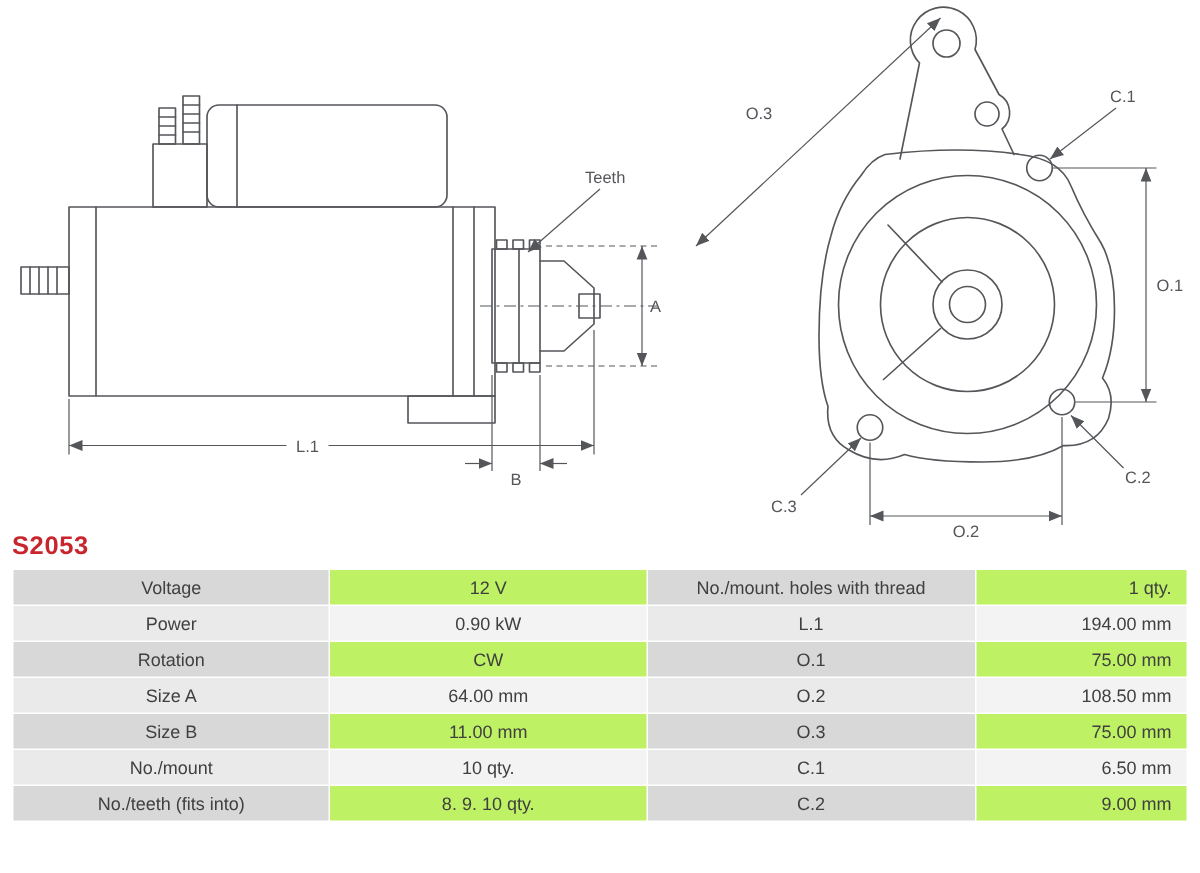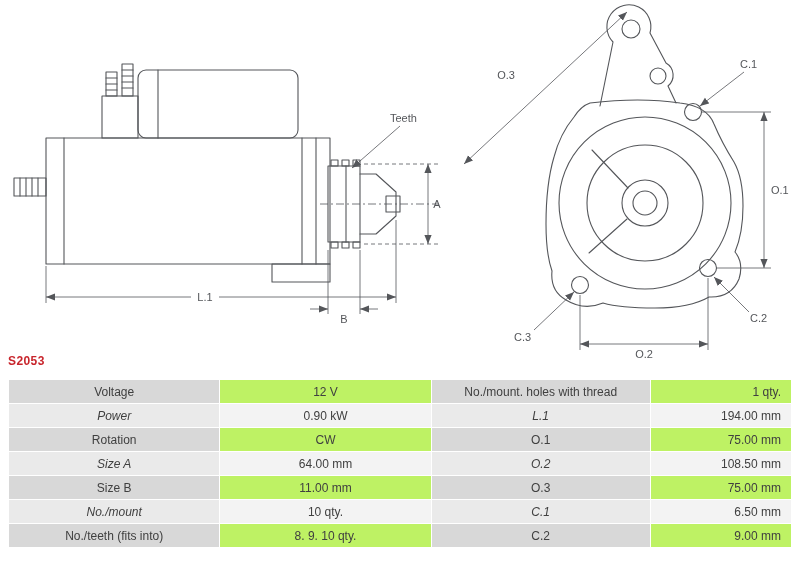--- a/index.html
+++ b/index.html
@@ -1,31 +1,31 @@
 <!DOCTYPE html>
 <html><head>
 <meta charset="utf-8">
 <style>
   html,body{margin:0;padding:0;background:#fff;}
   .stage{position:relative;width:800px;height:582px;background:#fff;
          font-family:"Liberation Sans",sans-serif;overflow:hidden;}
   .drawing{position:absolute;}
   svg text{font-family:"Liberation Sans",sans-serif;font-size:11px;fill:#54565a;}
-  .part-number{position:absolute;left:8px;top:354px;font-size:12px;font-weight:700;
+  .part-number{position:absolute;left:8px;top:354px;font-size:17px;font-weight:700;
                color:#c8252c;letter-spacing:.4px;}
   table.specs{position:absolute;left:8px;top:379px;width:784px;border-collapse:separate;
               border-spacing:1px;table-layout:fixed;font-size:12px;color:#404040;}
   table.specs td{height:23px;padding:0 10px;vertical-align:middle;overflow:hidden;
                  white-space:nowrap;}
   td.lbl{text-align:center;}
   td.val{text-align:center;}
   td.val-r{text-align:right;padding-right:12px;}
   tr.odd  td.lbl{background:#d8d8d8;}
   tr.odd  td.val{background:#bef264;}
-  tr.even td.lbl{background:#eaeaea;font-style:italic;}
+  tr.even td.lbl{background:#eaeaea;}
   tr.even td.val{background:#f3f3f3;}
 </style>
 </head>
 <body>
 
 <div class="stage">
 
   <svg class="drawing" style="left:8px;top:8px;" width="436" height="332" viewBox="0 0 436 332">
     <defs>
       <marker id="ar1" viewBox="0 0 10 10" refX="10" refY="5" markerWidth="9" markerHeight="9" markerUnits="userSpaceOnUse" orient="auto-start-reverse">

